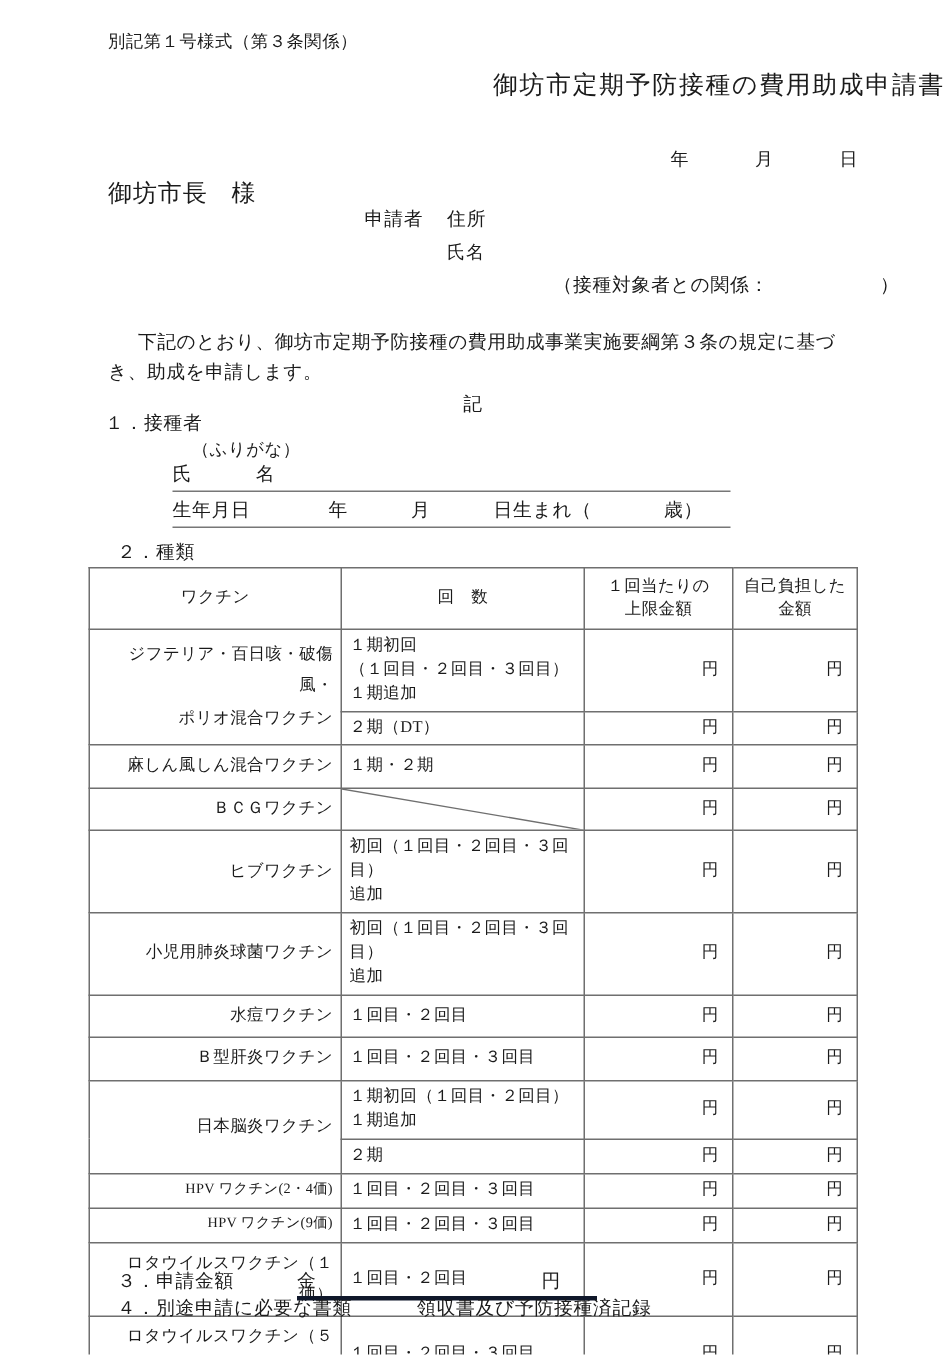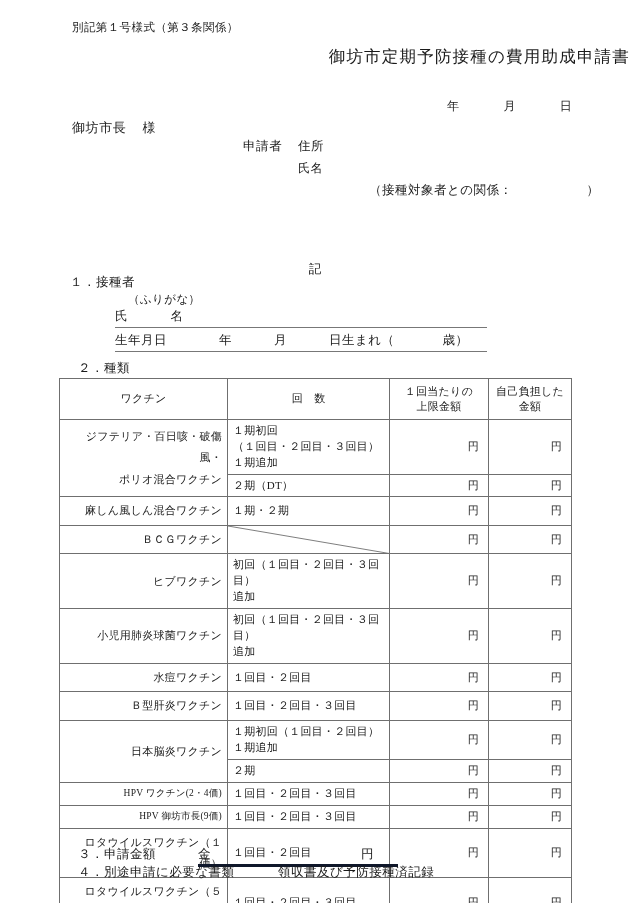--- a/index.html
+++ b/index.html
@@ -54,21 +54,21 @@
   }
   .date-line span { display: inline-block; }
   .date-line .y { margin-right: 44px; }
   .date-line .m { margin-right: 44px; }
 
   
   .addressee {
     position: absolute;
     left: 72px;
     top: 119px;
-    font-size: 13px;
+    font-size: 16px;
     letter-spacing: 0.6px;
     white-space: nowrap;
   }
   .addressee .sama { margin-left: 16px; }
 
   
   .applicant-label {
     position: absolute;
     left: 243px;
     top: 138px;
@@ -277,20 +277,21 @@
     <span>御坊市長</span><span class="sama">様</span>
   </div>
 
   <div class="applicant-label">申請者</div>
   <div class="applicant-address">住所</div>
   <div class="applicant-name">氏名</div>
   <div class="relation">
     <span>（接種対象者との関係：</span><span class="gap"></span><span>）</span>
   </div>
 
+  <div class="body-para">下記のとおり、御坊市定期予防接種の費用助成事業実施要綱第３条の規定に基づき、助成を申請します。</div>
   <div class="ki-mark">記</div>
 
   <div class="sec1-title">１．接種者</div>
   <div class="furigana">（ふりがな）</div>
 
   <div class="name-row">
     <span class="lbl">氏　　名</span>
   </div>
 
   <div class="birth-row">
@@ -383,21 +384,21 @@
           <td class="yen">円</td>
           <td class="yen">円</td>
         </tr>
         <tr>
           <td class="vname small">HPV ワクチン(2・4価)</td>
           <td class="count">１回目・２回目・３回目</td>
           <td class="yen">円</td>
           <td class="yen">円</td>
         </tr>
         <tr>
-          <td class="vname small">HPV 御坊市長(9価)</td>
+          <td class="vname small">HPV ワクチン(9価)</td>
           <td class="count">１回目・２回目・３回目</td>
           <td class="yen">円</td>
           <td class="yen">円</td>
         </tr>
         <tr>
           <td class="vname">ロタウイルスワクチン（１価）</td>
           <td class="count">１回目・２回目</td>
           <td class="yen">円</td>
           <td class="yen">円</td>
         </tr>

